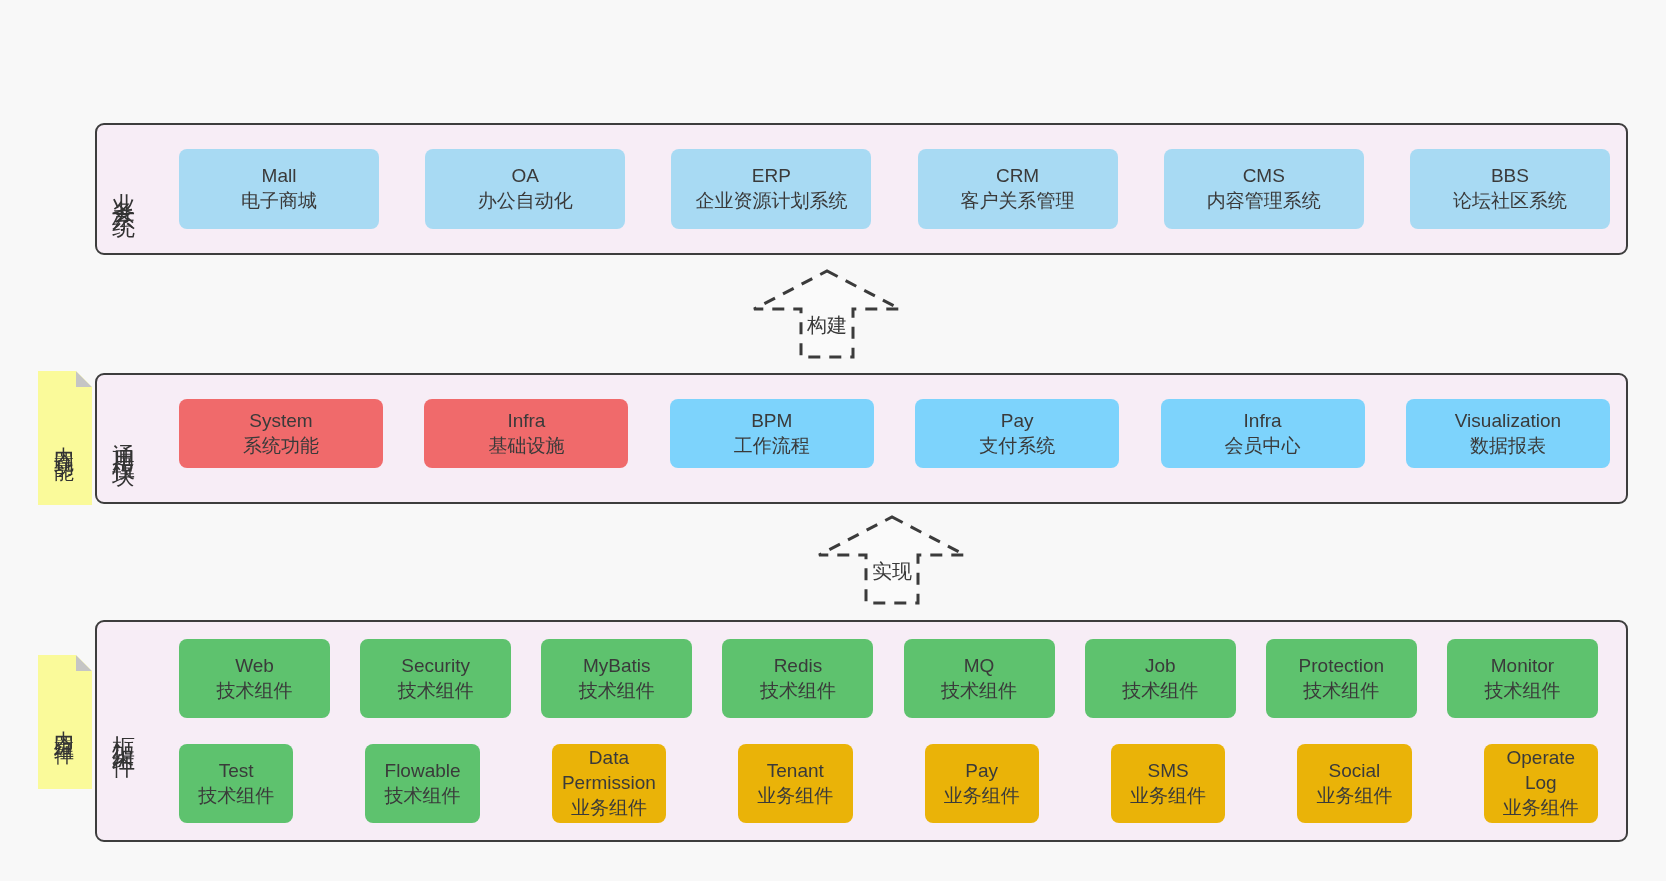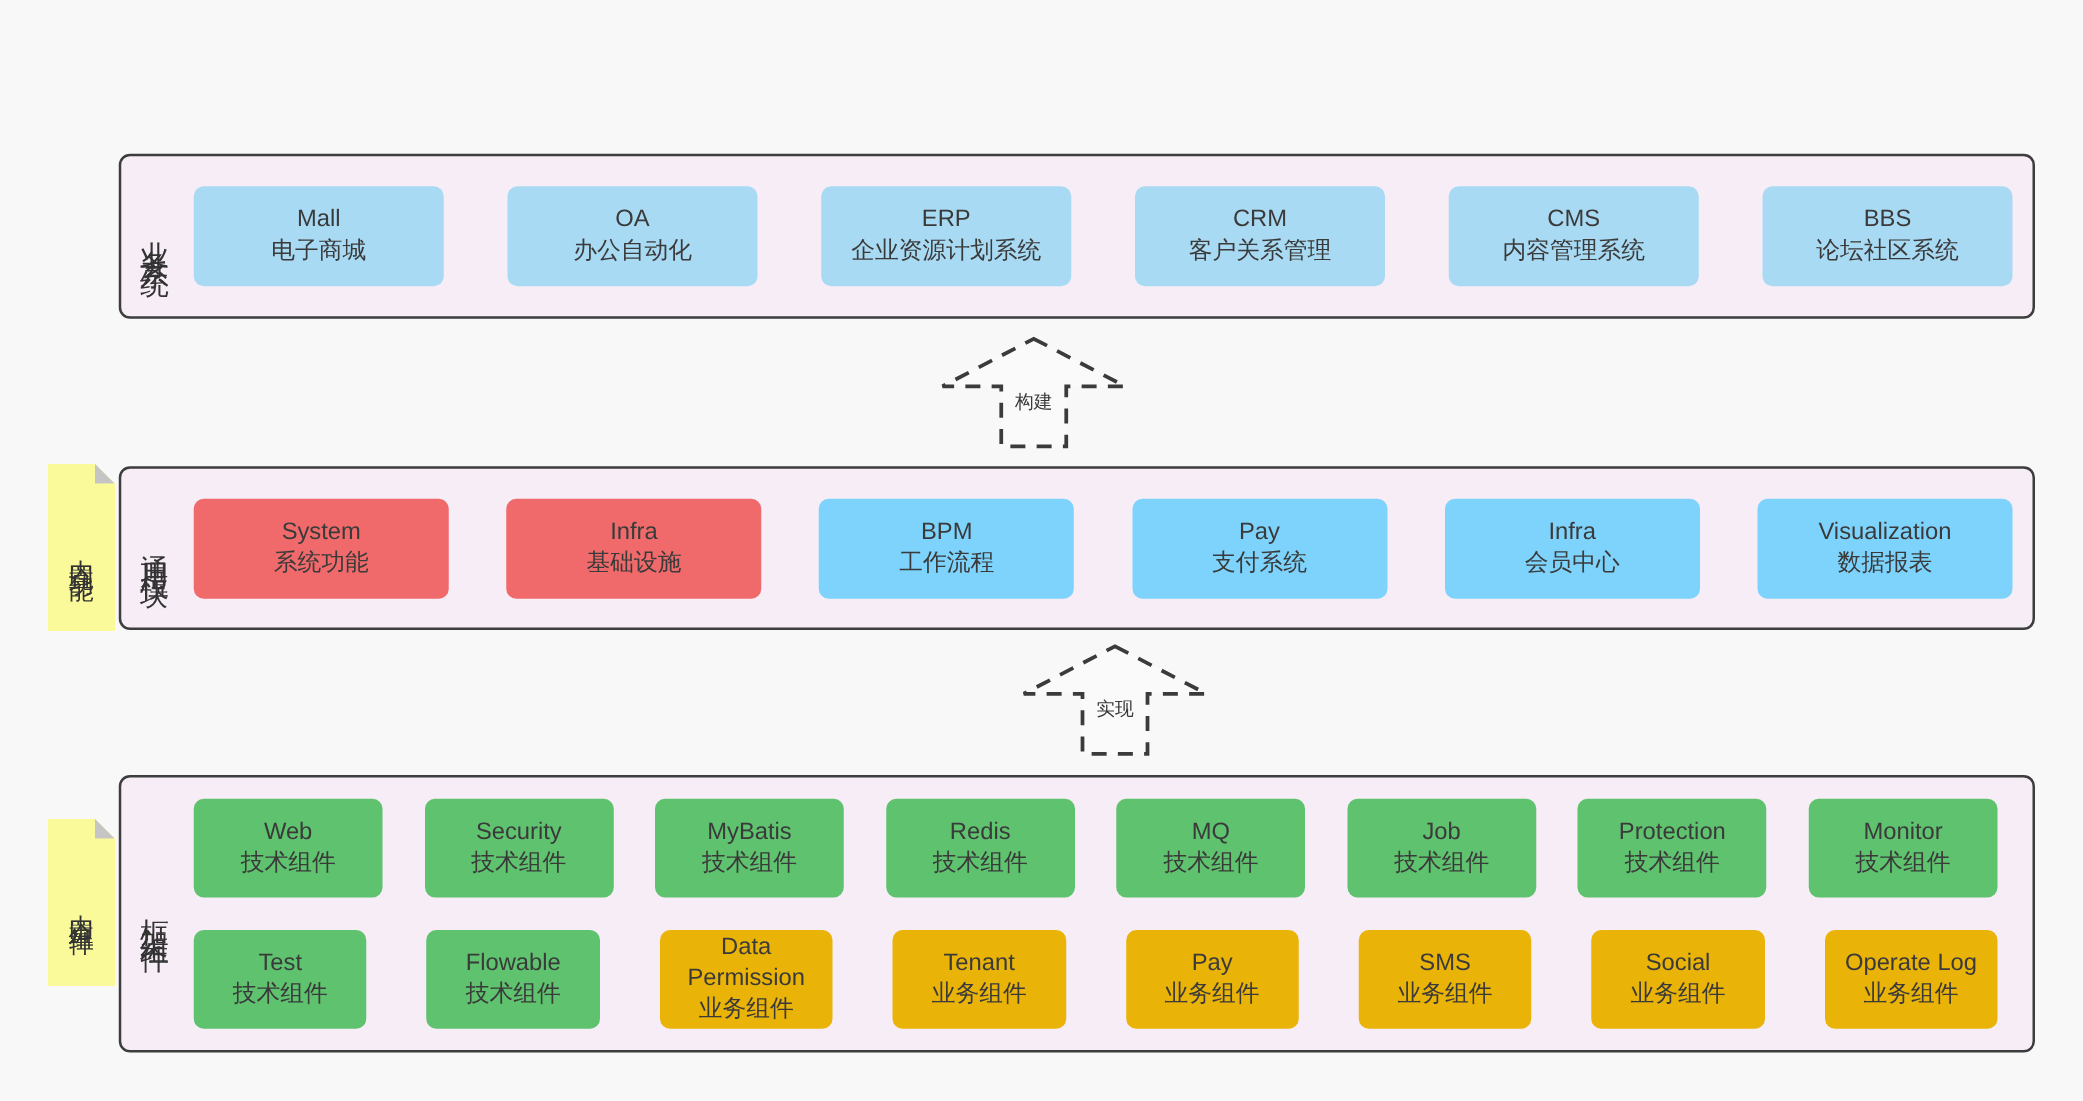--- a/index.html
+++ b/index.html
@@ -14,23 +14,23 @@
 
   .band-label{position:absolute;left:12px;top:50%;transform:translateY(-50%);writing-mode:vertical-rl;text-orientation:upright;font-size:23px;letter-spacing:7px;color:#333;white-space:nowrap;}
 
   .box-row{position:absolute;left:58px;right:16px;display:flex;justify-content:space-between;}
   #band-business .box-row{top:24px;}
   #band-modules .box-row{top:24px;}
   #band-framework .box-row{right:28px;}
   #band-framework .row-1{top:17px;}
   #band-framework .row-2{top:122px;gap:48px;}
 
-  .box{border-radius:8px;display:flex;flex-direction:column;align-items:center;justify-content:center;text-align:center;font-size:19px;line-height:1.3;box-sizing:border-box;padding:2px 5px;}
+  .box{border-radius:8px;display:flex;flex-direction:column;align-items:center;justify-content:center;text-align:center;font-size:19px;line-height:1.3;box-sizing:border-box;padding:2px 5px;margin-left:24px;}
   .w200{width:200px;height:80px;}
-  .w204{width:204px;height:80px;}
+  .w204{width:204px;height:69px;}
   .w151{width:151px;height:79px;}
   .blue{background:#a8daf3;}
   .red{background:#f06a6b;}
   .pink{background:#7dd3fc;}
   .green{background:#5ec26e;}
   .lightgreen{background:#eab308;}
 
   
   .note{position:absolute;left:38px;width:54px;height:134px;background:#fafa9a;z-index:1;
         clip-path:polygon(0 0, calc(100% - 16px) 0, 100% 16px, 100% 100%, 0 100%);}
@@ -38,21 +38,21 @@
   #note-components{top:655px;}
   .note-fold{position:absolute;right:0;top:0;width:16px;height:16px;background:#c5c5c5;
         clip-path:polygon(0 0, 100% 100%, 0 100%);}
   .note-label{position:absolute;left:50%;top:52%;transform:translate(-50%,-50%);writing-mode:vertical-rl;text-orientation:upright;font-size:20px;letter-spacing:5px;color:#333;white-space:nowrap;}
 
   
   .arrow{position:absolute;width:150px;height:92px;z-index:3;}
   #arrow-build{left:752px;top:268px;}
   #arrow-implement{left:817px;top:514px;}
   .arrow svg{display:block;width:100%;height:100%;}
-  .arrow-label{position:absolute;left:50%;top:44px;transform:translateX(-50%);background:#fafafa;padding:0 3px;font-size:15px;color:#3a3a3a;white-space:nowrap;}
+  .arrow-label{position:absolute;left:50%;top:44px;transform:translateX(-50%);background:#fafafa;padding:0 3px;font-size:20px;color:#3a3a3a;white-space:nowrap;}
 </style>
 </head>
 <body>
 
 <div class="canvas">
 
   <div class="note" id="note-functions">
     <div class="note-fold"></div>
     <div class="note-label">内置功能</div>
   </div>

